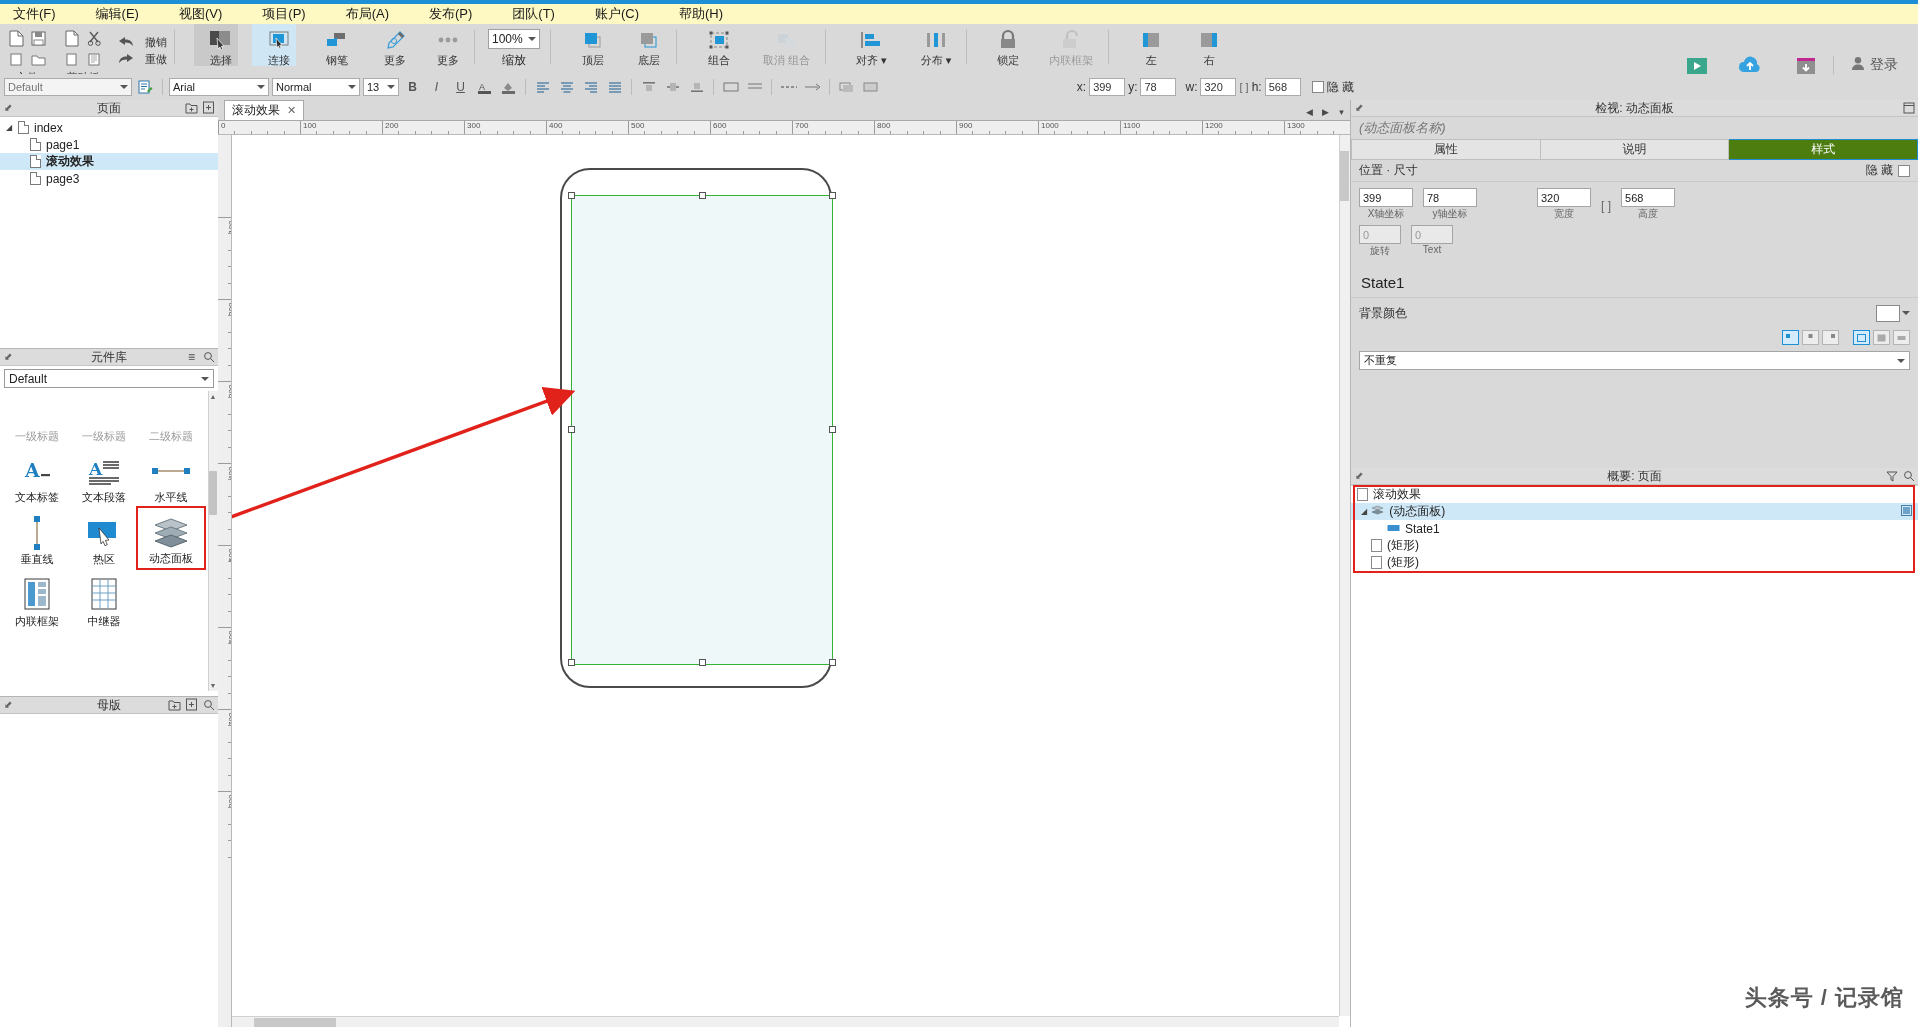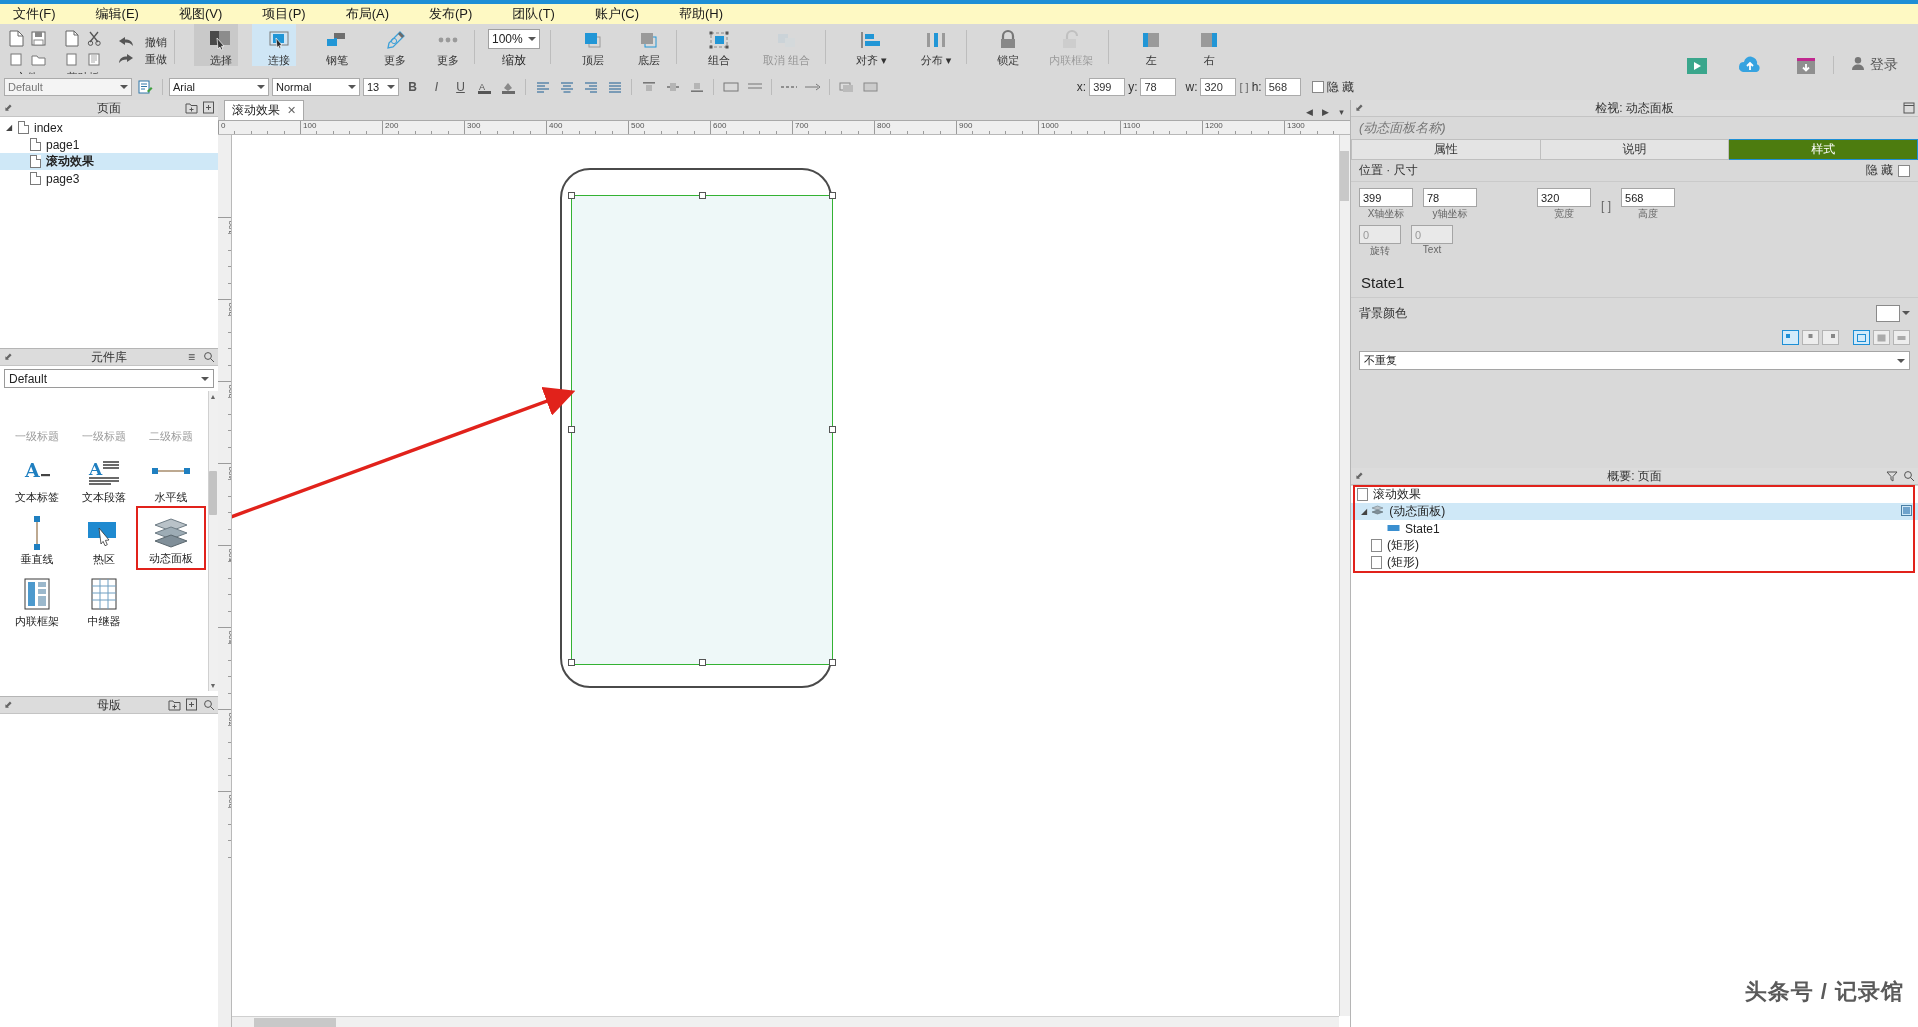--- a/index.html
+++ b/index.html
@@ -133,21 +133,21 @@
   .alignbtn.on { border-color:#1e8fd5; background:#d3ebfa; }
   .repeatsel { margin:6px 8px 0 8px; height:19px; border:1px solid #a5a5a5; background:#fff; font-size:11px; display:flex; align-items:center; justify-content:space-between; padding:0 4px; }
 
   .outline { position:absolute; left:0; top:368px; width:568px; height:559px; background:#d9d9d9; border-left:1px solid #b5b5b5; }
   .outbody { background:#fff; position:absolute; left:0; top:18px; right:0; bottom:0; }
   .orow { height:17px; display:flex; align-items:center; font-size:12px; padding-left:6px; }
   .orow.sel { background:#cfe8f7; }
   .redbox { position:absolute; border:2px solid #e1221b; pointer-events:none; }
   .sqicon { width:11px;height:13px;border:1px solid #8a8a8a;background:#fff;margin-right:5px;flex:none; }
 
-  .watermark { position:absolute; right:14px; bottom:20px; font-size:22px; color:#5a5a5a; font-weight:bold; letter-spacing:1px; }
+  .watermark { position:absolute; right:14px; bottom:14px; font-size:22px; color:#5a5a5a; font-weight:bold; letter-spacing:1px; }
 </style>
 </head>
 <body>
 
 <div class="app">
 
   <div class="topaccent"></div>
 
   <div class="menubar">
     <div class="menuitem">文件(F)</div>

